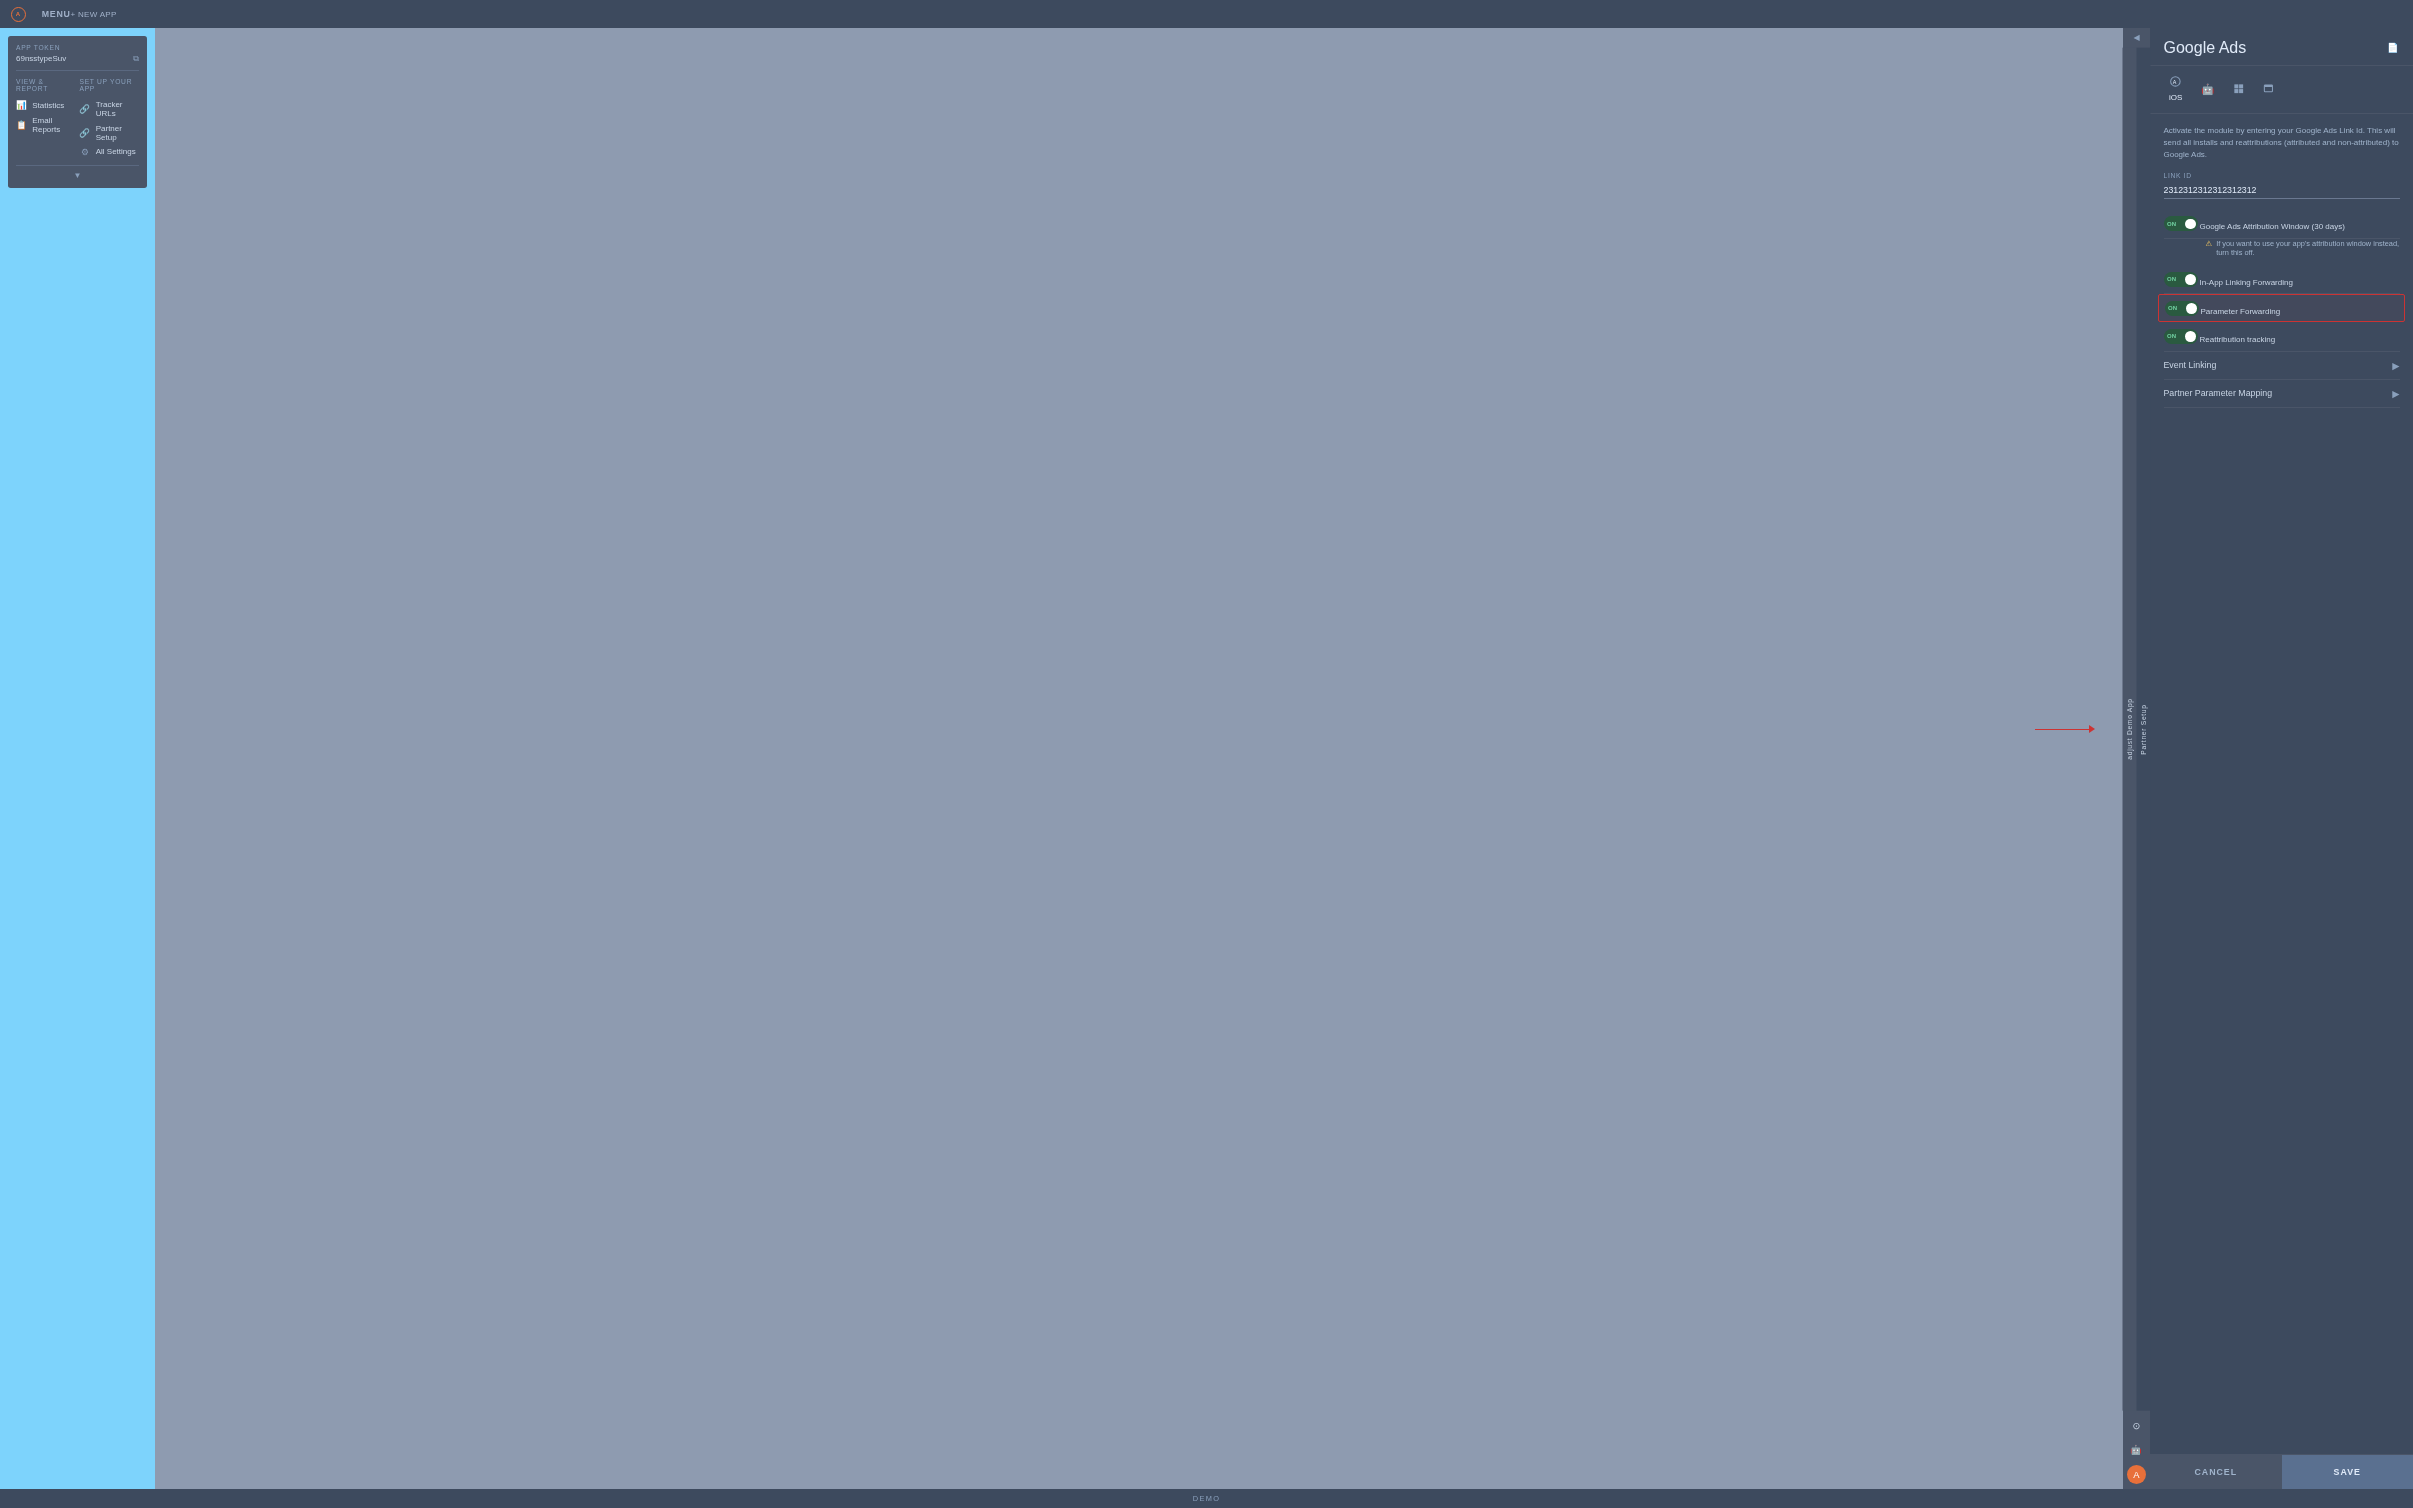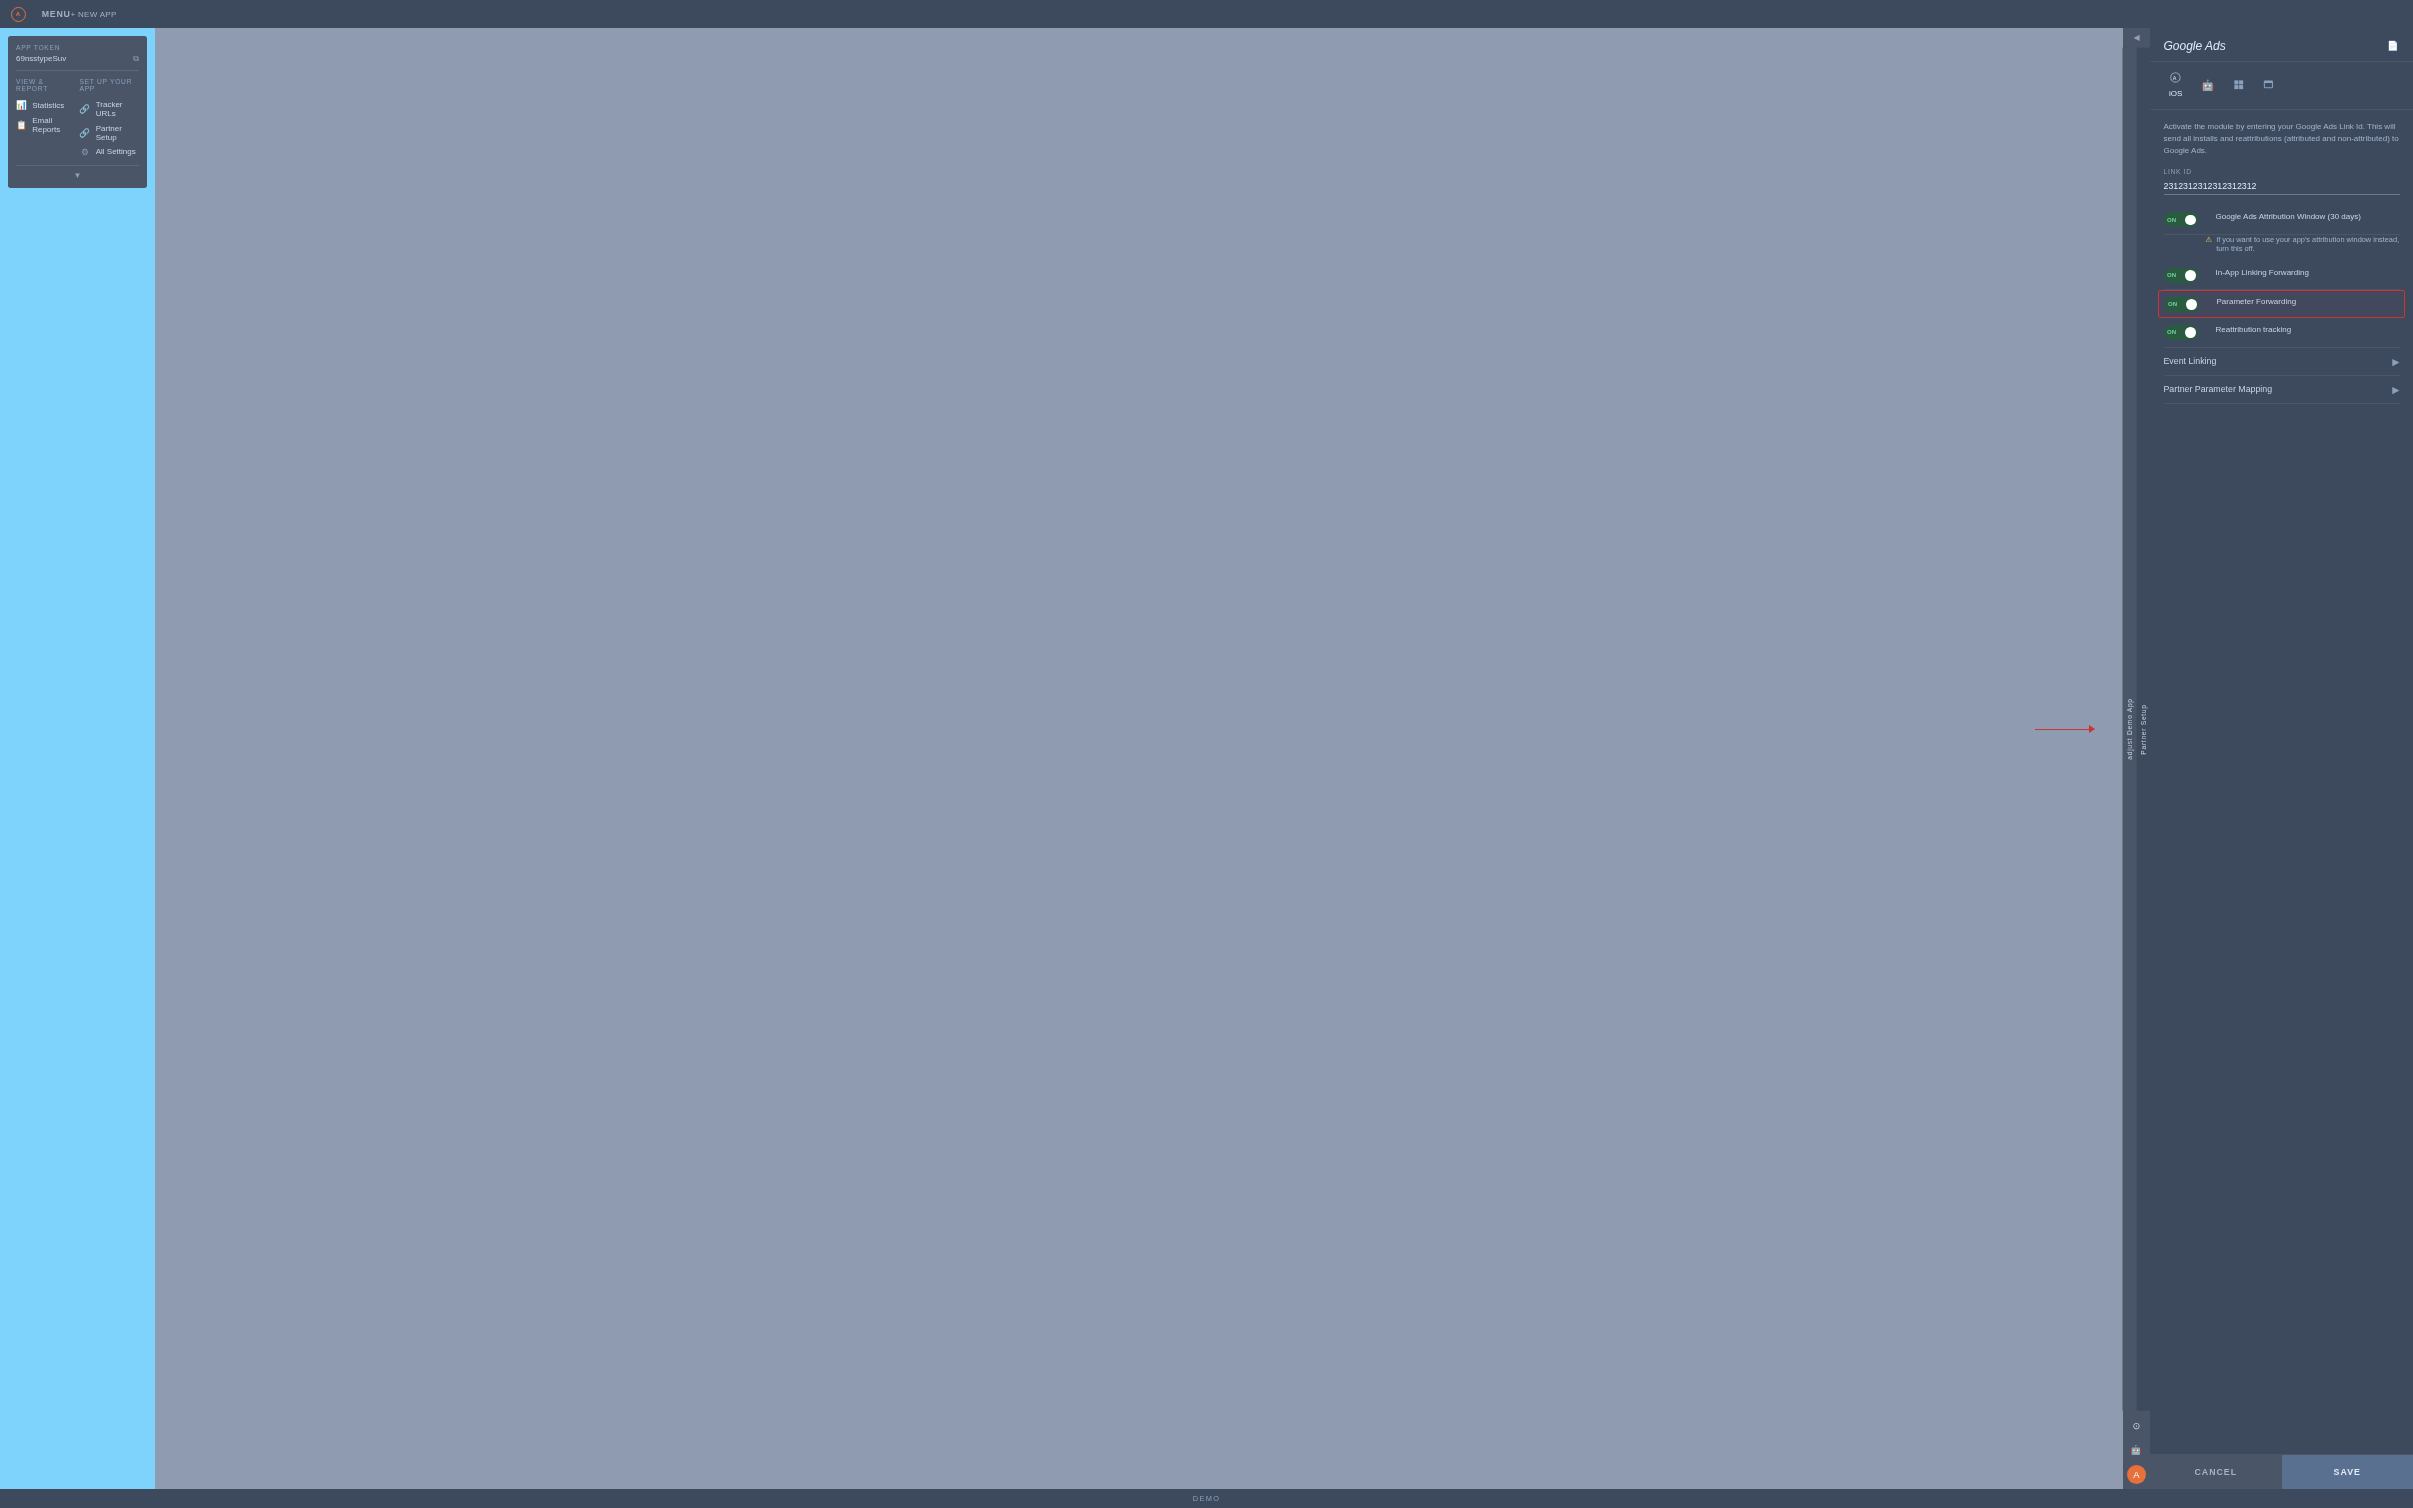--- a/index.html
+++ b/index.html
@@ -192,23 +192,22 @@
     }
     .right-panel-header {
       padding: 10.8px 13.5px 8px;
       display: flex;
       justify-content: space-between;
       align-items: center;
       border-bottom: 0.7px solid #4a5568;
     }
     .panel-title {
       color: #e0eaf8;
-      font-size: 12px;
+      font-size: 16px;
       font-weight: 400;
-      font-style: italic;
     }
     .panel-header-icon {
       color: #8aa0bc;
       cursor: pointer;
       font-size: 9.4px;
     }
     .platform-tabs {
       display: flex;
       align-items: center;
       gap: 8px;
@@ -255,22 +254,22 @@
       border: none;
       border-bottom: 0.7px solid #6a7890;
       color: #e0eaf8;
       font-size: 8.8px;
       padding: 2.7px 0;
       margin-bottom: 10.8px;
       outline: none;
     }
     .toggle-row {
       display: flex;
-      align-items: flex-start;
-      gap: 18px;
+      align-items: flex-end;
+      gap: 2px;
       padding: 6.7px 0;
       border-bottom: 0.7px solid #4a5568;
     }
     .toggle-row:last-of-type {
       border-bottom: none;
     }
     .toggle-label {
       color: #c8d4e4;
       font-size: 8px;
       flex: 1;

